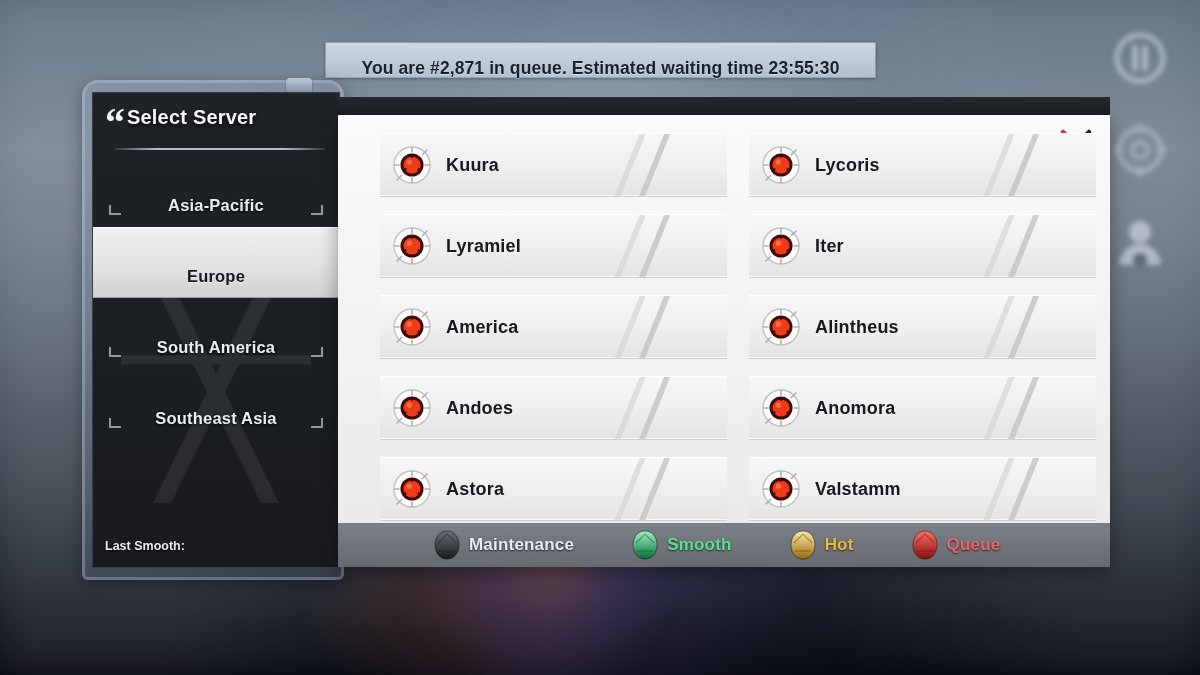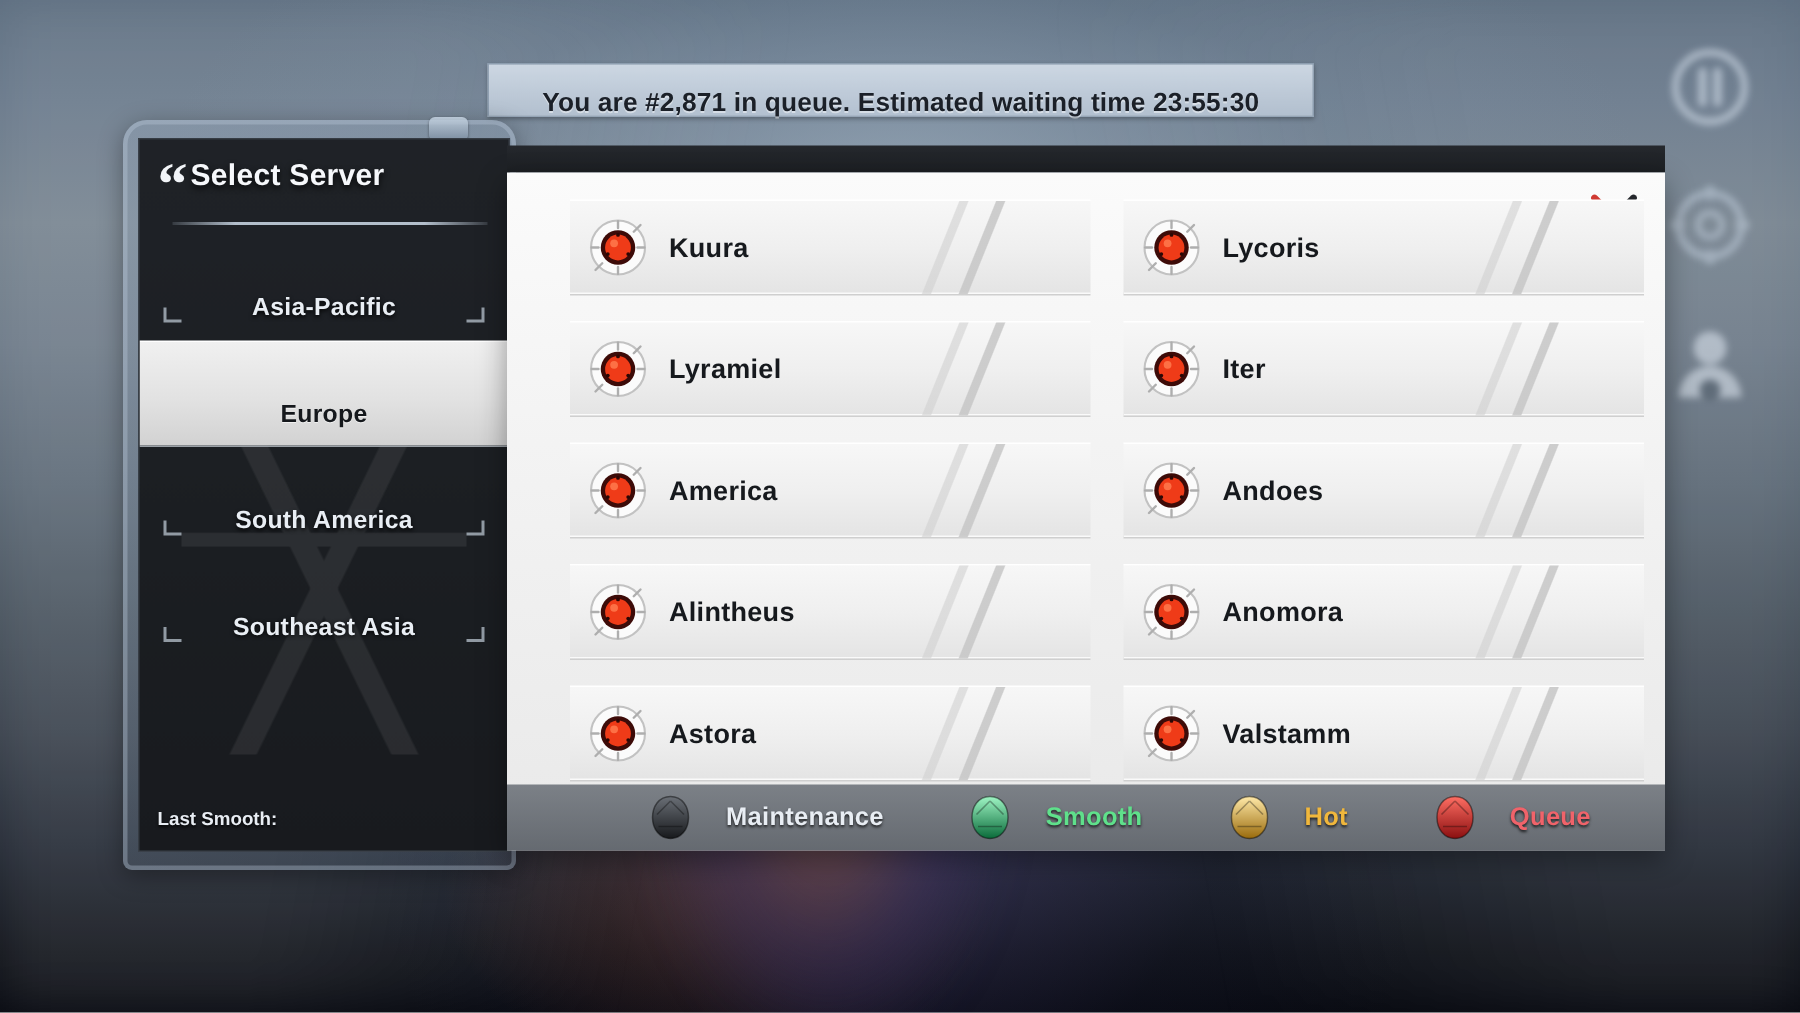--- a/index.html
+++ b/index.html
@@ -179,21 +179,21 @@
     margin-left:14px; font-size:18px; font-weight:bold; color:#16191d;
     letter-spacing:.2px; position:relative; z-index:2;
   }
 
   
   #legend-bar{
     position:absolute; left:338px; top:523px; width:772px; height:44px;
     display:flex; align-items:center; gap:6px; padding-left:96px;
     background:linear-gradient(180deg, rgba(96,102,110,.80), rgba(72,78,86,.82));
   }
-  .legend-item{ display:flex; align-items:center; gap:24px; margin-right:52px; }
+  .legend-item{ display:flex; align-items:center; gap:9px; margin-right:52px; }
   .legend-item:last-child{ margin-right:0; }
   .legend-item svg{ display:block; }
   .legend-label{
     font-size:17px; font-weight:bold; letter-spacing:.2px;
     text-shadow:0 1px 2px rgba(0,0,0,.75);
   }
 </style>
 </head>
 <body>
 
@@ -416,45 +416,45 @@
               <circle cx="20" cy="20" r="11.5" fill="#3d0b08"></circle>
               <circle cx="20" cy="20" r="8.6" fill="#ef3b18"></circle>
               <circle cx="17.4" cy="17.2" r="2.6" fill="#ff7a4d" opacity=".85"></circle>
               <g fill="#2a0705">
                 <circle cx="20" cy="11.6" r="1.25"></circle>
                 <circle cx="13.2" cy="24.4" r="1.25"></circle>
                 <circle cx="26.8" cy="24.4" r="1.25"></circle>
               </g>
             </svg>
           </span>
+          <span class="server-name">Alintheus</span>
+        </div>
+        <div class="server-row">
+          <span class="gem-wrap">
+            <svg width="40" height="40" viewBox="0 0 40 40">
+              <circle cx="20" cy="20" r="18" fill="#fbfbfb" stroke="#c2c2c2" stroke-width="1.4"></circle>
+              <g stroke="#aeaeae" stroke-width="1.6" stroke-linecap="round">
+                <line x1="20" y1="2.5" x2="20" y2="7"></line>
+                <line x1="20" y1="33" x2="20" y2="37.5"></line>
+                <line x1="2.5" y1="20" x2="7" y2="20"></line>
+                <line x1="33" y1="20" x2="37.5" y2="20"></line>
+                <line x1="30.5" y1="9.5" x2="35" y2="5"></line>
+                <line x1="5" y1="35" x2="9.5" y2="30.5"></line>
+              </g>
+              <circle cx="20" cy="20" r="11.5" fill="#3d0b08"></circle>
+              <circle cx="20" cy="20" r="8.6" fill="#ef3b18"></circle>
+              <circle cx="17.4" cy="17.2" r="2.6" fill="#ff7a4d" opacity=".85"></circle>
+              <g fill="#2a0705">
+                <circle cx="20" cy="11.6" r="1.25"></circle>
+                <circle cx="13.2" cy="24.4" r="1.25"></circle>
+                <circle cx="26.8" cy="24.4" r="1.25"></circle>
+              </g>
+            </svg>
+          </span>
           <span class="server-name">Andoes</span>
-        </div>
-        <div class="server-row">
-          <span class="gem-wrap">
-            <svg width="40" height="40" viewBox="0 0 40 40">
-              <circle cx="20" cy="20" r="18" fill="#fbfbfb" stroke="#c2c2c2" stroke-width="1.4"></circle>
-              <g stroke="#aeaeae" stroke-width="1.6" stroke-linecap="round">
-                <line x1="20" y1="2.5" x2="20" y2="7"></line>
-                <line x1="20" y1="33" x2="20" y2="37.5"></line>
-                <line x1="2.5" y1="20" x2="7" y2="20"></line>
-                <line x1="33" y1="20" x2="37.5" y2="20"></line>
-                <line x1="30.5" y1="9.5" x2="35" y2="5"></line>
-                <line x1="5" y1="35" x2="9.5" y2="30.5"></line>
-              </g>
-              <circle cx="20" cy="20" r="11.5" fill="#3d0b08"></circle>
-              <circle cx="20" cy="20" r="8.6" fill="#ef3b18"></circle>
-              <circle cx="17.4" cy="17.2" r="2.6" fill="#ff7a4d" opacity=".85"></circle>
-              <g fill="#2a0705">
-                <circle cx="20" cy="11.6" r="1.25"></circle>
-                <circle cx="13.2" cy="24.4" r="1.25"></circle>
-                <circle cx="26.8" cy="24.4" r="1.25"></circle>
-              </g>
-            </svg>
-          </span>
-          <span class="server-name">Alintheus</span>
         </div>
         <div class="server-row">
           <span class="gem-wrap">
             <svg width="40" height="40" viewBox="0 0 40 40">
               <circle cx="20" cy="20" r="18" fill="#fbfbfb" stroke="#c2c2c2" stroke-width="1.4"></circle>
               <g stroke="#aeaeae" stroke-width="1.6" stroke-linecap="round">
                 <line x1="20" y1="2.5" x2="20" y2="7"></line>
                 <line x1="20" y1="33" x2="20" y2="37.5"></line>
                 <line x1="2.5" y1="20" x2="7" y2="20"></line>
                 <line x1="33" y1="20" x2="37.5" y2="20"></line>

